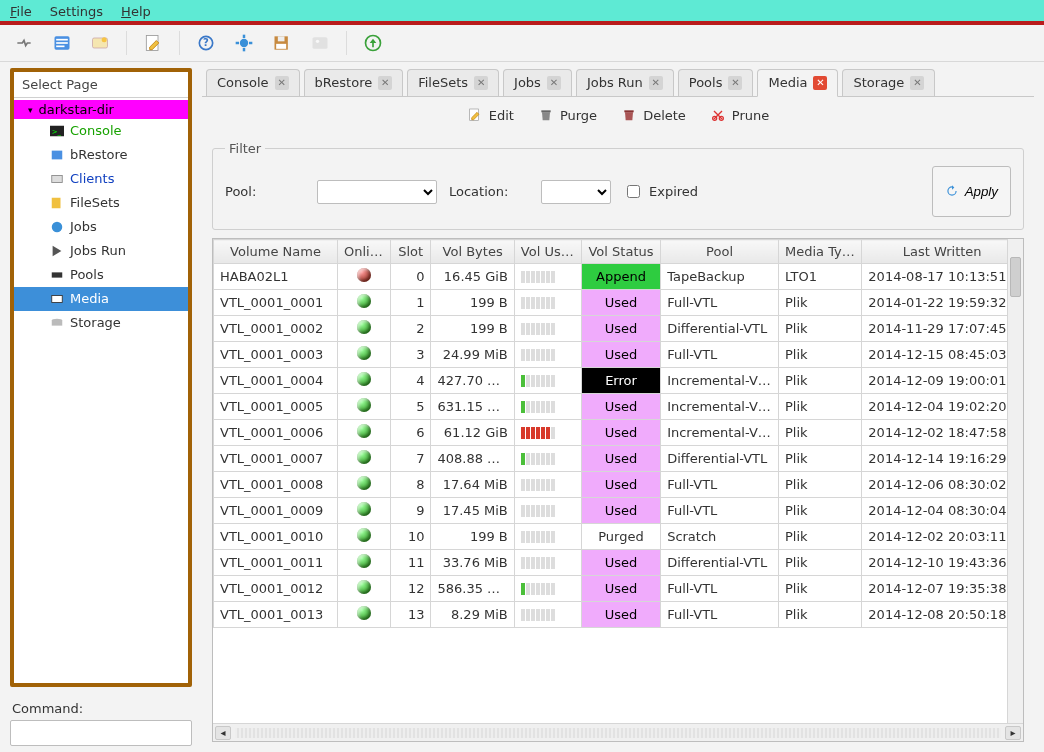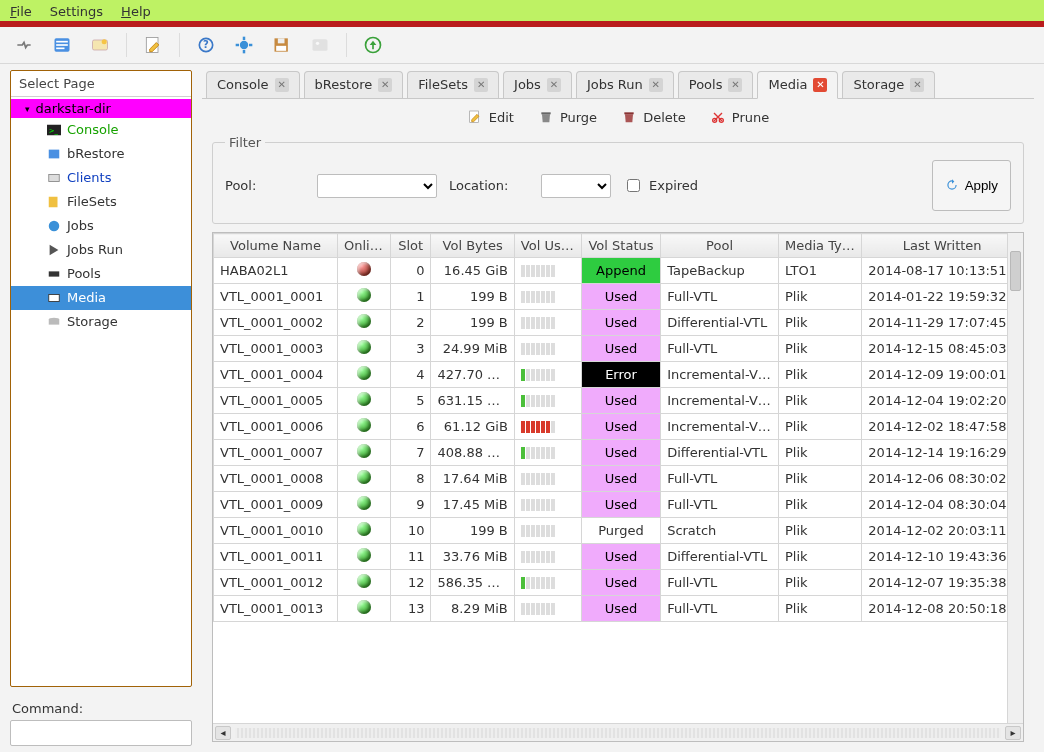--- a/index.html
+++ b/index.html
@@ -14,22 +14,22 @@
   overflow: hidden;
   display: flex;
   flex-direction: column;
 }
 
 
 #menubar {
   display: flex;
   gap: 18px;
   padding: 4px 10px 2px;
-  background: #bef264;
-  border-bottom: 6px solid #b91c1c;
+  background: #5eead4;
+  border-bottom: 4px solid #b91c1c;
 }
 #menubar span { cursor: default; }
 #menubar u { text-decoration: underline; }
 
 
 #toolbar {
   display: flex;
   gap: 10px;
   padding: 4px 10px;
   align-items: center;
@@ -52,21 +52,21 @@
 }
 
 
 #sidebar {
   width: 182px;
   display: flex;
   flex-direction: column;
   gap: 6px;
 }
 .panel {
-  border: 1px solid #a16207;
+  border: 4px solid #a16207;
   background: #fff;
   border-radius: 2px;
 }
 #page-tree-wrap { flex: 1; display: flex; flex-direction: column; }
 #page-tree-header {
   border-bottom: 1px solid #d0d0d0;
   padding: 5px 8px;
   font-size: 13px;
   color: #444;
 }
@@ -128,21 +128,21 @@
 #page-toolbar {
   display: flex; gap: 24px; padding: 10px 14px 6px; justify-content: center;
 }
 .ptbtn {
   display: flex; align-items: center; gap: 6px; cursor: default;
 }
 .ptbtn svg { width: 16px; height: 16px; }
 
 
 fieldset#filter {
-  margin: 4px 10px 8px;
+  margin: 12px 10px 8px;
   border: 1px solid #cfcfcf;
   border-radius: 3px;
   padding: 10px 12px 12px;
 }
 fieldset#filter legend { padding: 0 4px; color: #555; }
 .filter-row { display: flex; align-items: center; gap: 12px; margin-bottom: 10px; flex-wrap: wrap;}
 .filter-row:last-child { margin-bottom: 0; }
 .filter-row label { min-width: 80px; }
 select.fctl, input.fctl {
   height: 24px; border: 1px solid #bdbdbd; border-radius: 2px; background: #fff;
@@ -151,21 +151,21 @@
 select.fctl { width: 120px; }
 input.fctl { width: 120px; }
 .spinner { display: flex; align-items: center; }
 .spinner input { width: 48px; height: 24px; border: 1px solid #bdbdbd; border-right: none; border-radius: 2px 0 0 2px; padding: 0 4px; font: inherit;}
 .spinner .spbtns { display:flex; flex-direction: column; border:1px solid #bdbdbd; border-radius: 0 2px 2px 0;}
 .spinner .spbtns span { width:14px; height:11px; font-size:8px; line-height:11px; text-align:center; background:#eee; }
 #apply-btn {
   margin-left: auto;
   display: flex; align-items: flex-start; gap: 6px;
   border: 1px solid #bdbdbd; border-radius: 3px;
-  padding: 17px 12px; background: #f5f5f5;
+  padding: 17px 12px; background: #f5f5f5; font-style: italic;
 }
 #apply-btn svg { width: 14px; height: 14px; }
 
 
 #table-wrap {
   flex: 1; min-height: 0;
   border: 1px solid #bdbdbd;
   margin: 0 10px 4px;
   display: flex; flex-direction: column;
   background: #fff;

